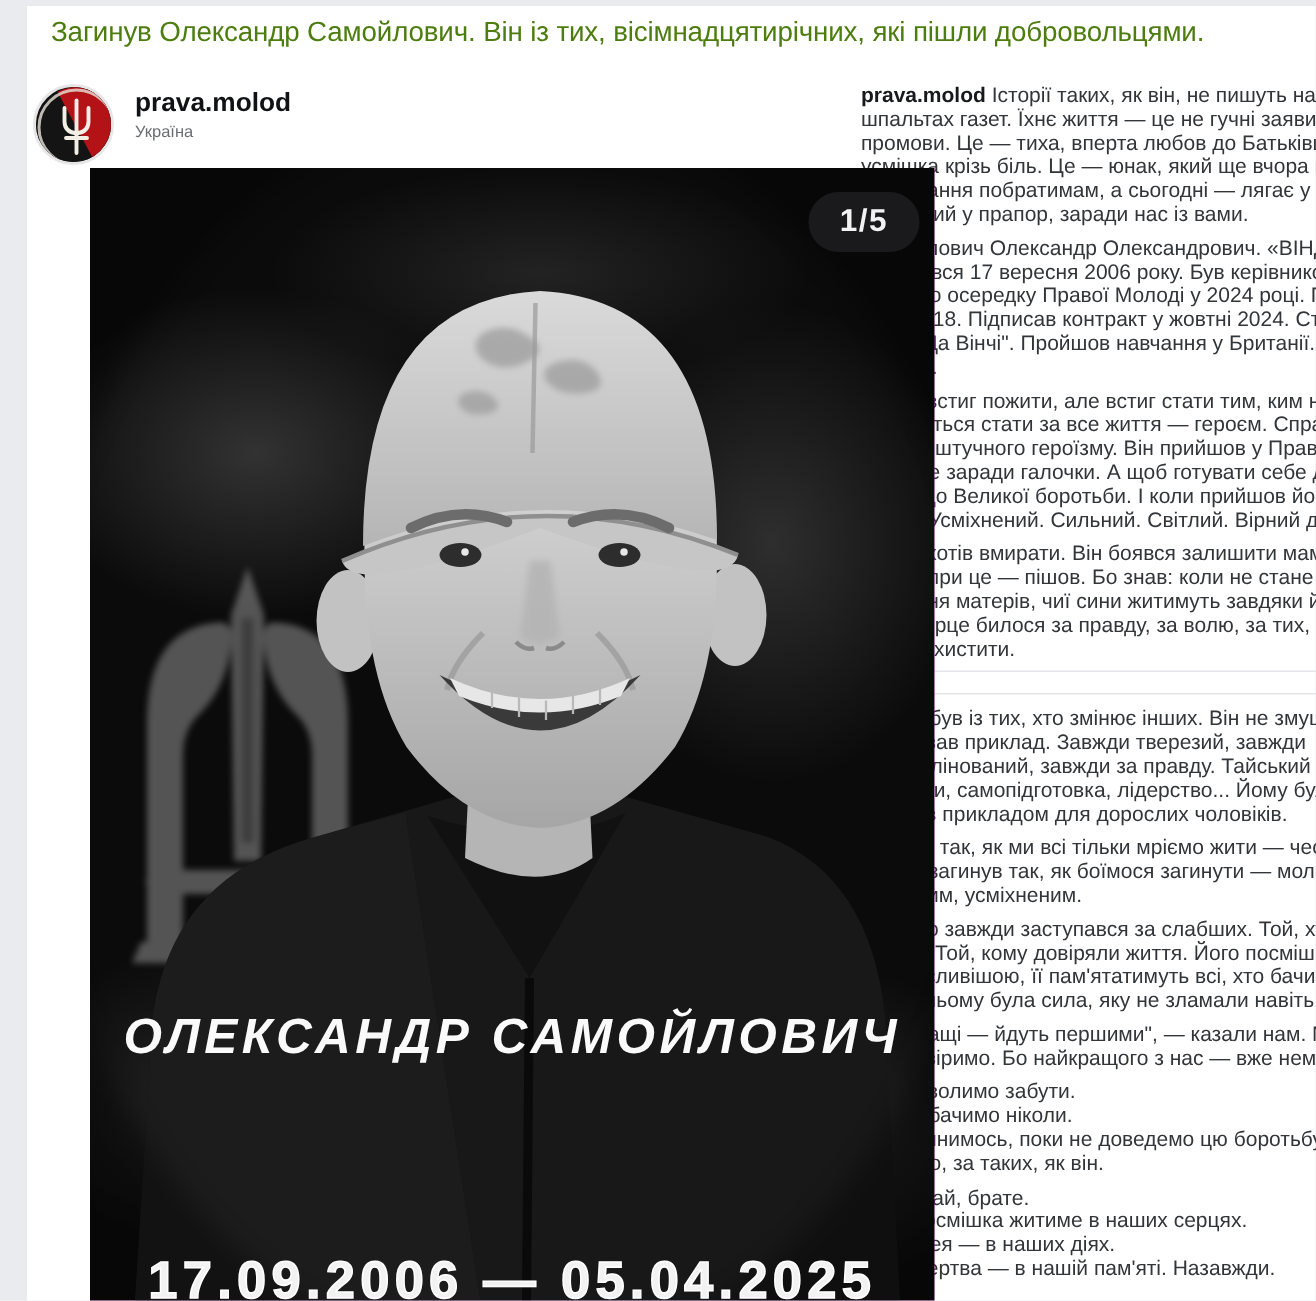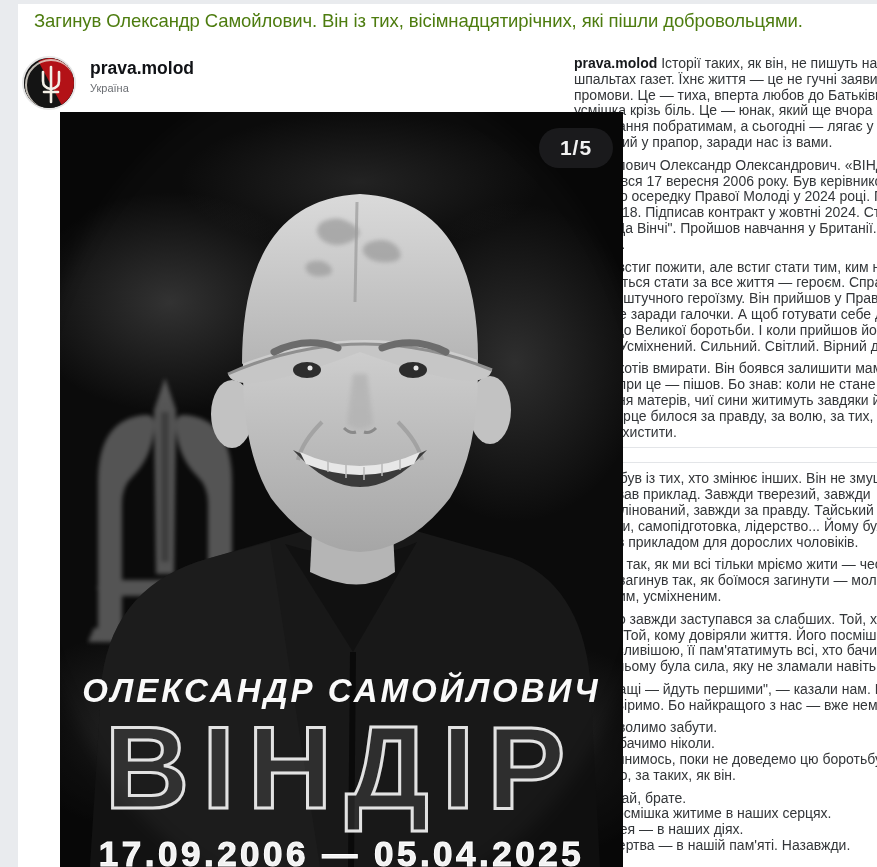--- a/index.html
+++ b/index.html
@@ -206,17 +206,16 @@
           <path d="M268,348 v12 M286,353 v13 M304,355 v13 M322,352 v12 M340,347 v11"></path>
         </g>
       </g>
 
       <rect width="563" height="755" fill="none"></rect>
       <ellipse cx="281" cy="377" rx="400" ry="500" fill="none" stroke="#000" stroke-width="160" opacity="0.35" filter="url(#soft2)"></ellipse>
     </svg>
 
     <div class="pill">1/5</div>
     <div class="photo-name">ОЛЕКСАНДР САМОЙЛОВИЧ</div>
-    <div class="photo-callsign">ВІНДІР</div>
     <div class="photo-dates">17.09.2006 — 05.04.2025</div>
   </div>
 
 </div>
 
 </body></html>

